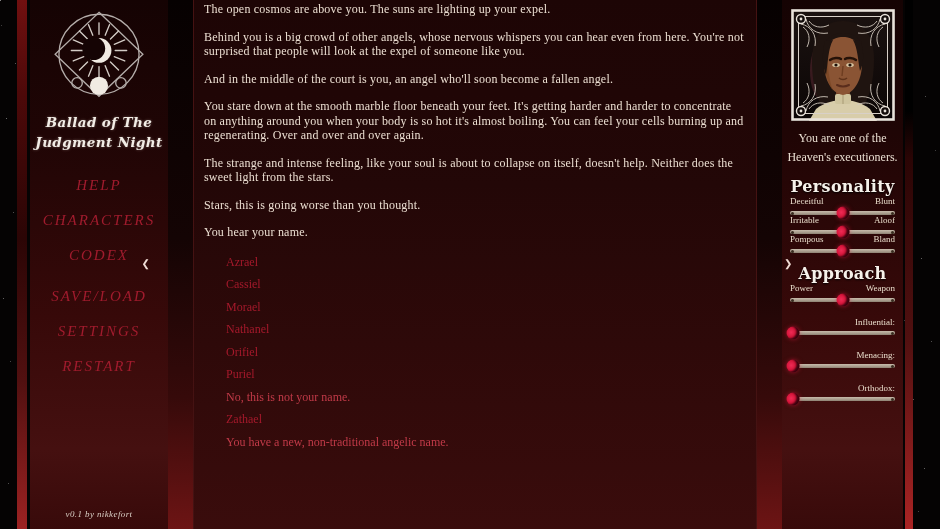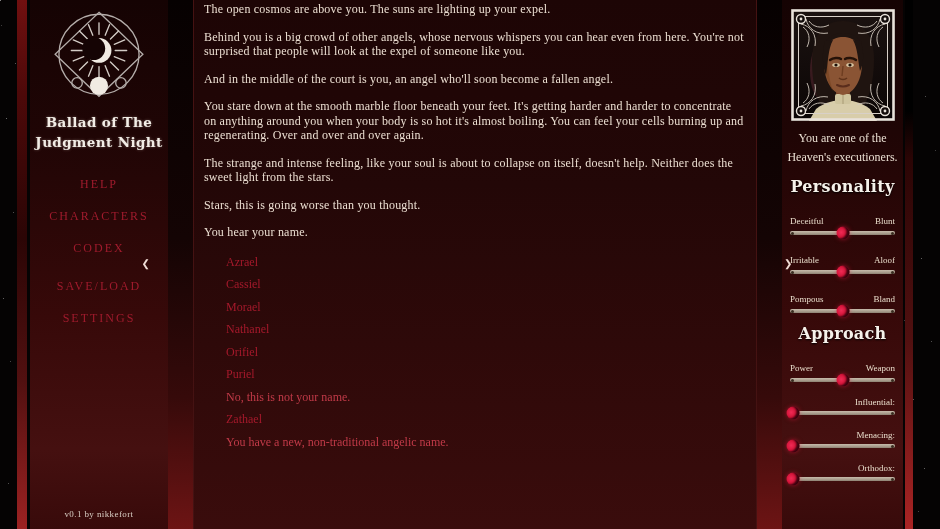--- a/index.html
+++ b/index.html
@@ -23,29 +23,29 @@
   .bar-left{position:absolute;left:17px;top:0;width:10px;height:100%;
     background:linear-gradient(180deg,#701010 0%,#4c0909 18%,#2b0505 45%,#511010 72%,#9c2222 100%);}
   .bar-right{position:absolute;left:905px;top:0;width:8px;height:100%;
     background:linear-gradient(180deg,#000 0%,#000 21%,#2b0505 30%,#511010 64%,#aa2424 100%);}
   .gap{position:absolute;top:0;width:25px;height:100%;
     background:linear-gradient(180deg,#060101 0%,#140404 45%,#360a0a 75%,#6d1414 100%);}
   .gap-left{left:168px}.gap-right{left:757px}
   
   .panel{position:absolute;top:0;height:100%;
     background:linear-gradient(180deg,#150303 0%,#1f0505 25%,#370909 60%,#451010 85%,#380a0a 100%);}
-  .panel-left{left:30px;width:138px;text-align:center;}
+  .panel-left{left:30px;width:138px;text-align:center;font-style:italic;}
   .panel-right{left:782px;width:121px;text-align:center;}
   
   .logo{margin:10px auto 0;display:block;}
   .game-title{color:#f2ede6;font-family:"DejaVu Serif",serif;font-weight:bold;
     font-size:13.5px;line-height:1.5;margin-top:2px;letter-spacing:.4px;
     text-shadow:0 0 3px rgba(255,240,230,.35);}
   .menu{margin-top:20px;}
-  .menu-item{color:#a01b2d;font-size:12px;letter-spacing:2px;line-height:1;
+  .menu-item{color:#a01b2d;font-size:15px;letter-spacing:2px;line-height:1;
     margin:0 0 10px 0;padding:5px 1px;cursor:pointer;}
   .menu-break{height:6px;}
   .panel-arrow{position:absolute;color:#f0ddd6;font-family:"DejaVu Sans",sans-serif;
     font-size:10px;cursor:pointer;line-height:1;}
   .arrow-hide{right:18px;top:259px;}
   .arrow-show{left:2px;top:259px;}
   .version{position:absolute;bottom:10px;left:0;width:100%;color:#d8cec4;font-size:9px;letter-spacing:.4px;}
   
   .main{position:absolute;left:193px;top:0;width:564px;height:100%;box-sizing:border-box;
     padding:2px 10px 0 10px;
@@ -54,21 +54,21 @@
   .main p{color:#ecdfd2;font-size:12px;line-height:14.5px;margin:0 0 13px 0;letter-spacing:.2px;}
   .choices{margin:16px 0 0 22px;}
   .choice{color:#a5192b;font-size:12px;line-height:13px;margin:0 0 9.5px 0;cursor:pointer;}
   .choice.alt{color:#c13a48;}
   
   .portrait-wrap{position:relative;width:104px;height:112px;margin:9px auto 0;}
   .portrait-wrap svg{position:absolute;left:0;top:0;}
   .caption{color:#eadfd2;font-size:12px;line-height:1.55;width:118px;margin:8px auto 0;}
   .section-heading{color:#f6f1ea;font-family:"DejaVu Serif",serif;font-weight:bold;
     font-size:16px;margin:11px 0 0 0;text-shadow:0 1px 2px #000;letter-spacing:.3px;}
-  .slider-row{width:105px;margin:20px auto 0;}
+  .slider-row{width:105px;margin:0 auto 0;}
   .slider-row.single{margin-top:15px;}
   .slider-labels{display:flex;justify-content:space-between;color:#e9ddcb;font-size:9px;margin-bottom:5px;}
   .slider-label-center{color:#e9ddcb;font-size:9px;text-align:right;margin-bottom:4px;}
   .slider-track{position:relative;height:4px;border-radius:2px;cursor:pointer;
     background:linear-gradient(180deg,#c7bbab 0%,#a89c8c 60%,#8d8172 100%);}
   .slider-track::before,.slider-track::after{content:"";position:absolute;top:.5px;width:3px;height:3px;
     border-radius:50%;background:#3a2c20;}
   .slider-track::before{left:1px}.slider-track::after{right:1px}
   .slider-thumb{position:absolute;top:50%;width:13px;height:13px;border-radius:50%;
     transform:translate(-50%,-50%);cursor:pointer;
@@ -124,20 +124,21 @@
     <div>Judgment Night</div>
   </div>
 
   <div class="menu">
     <div class="menu-item">HELP</div>
     <div class="menu-item">CHARACTERS</div>
     <div class="menu-item">CODEX</div>
     <div class="menu-break"></div>
     <div class="menu-item">SAVE/LOAD</div>
     <div class="menu-item">SETTINGS</div>
+    <div class="menu-item">RESTART</div>
   </div>
 
   <div class="panel-arrow arrow-hide">❮</div>
   <div class="version">v0.1 by nikkefort</div>
 </div>
 
 <div class="main">
   <p>The open cosmos are above you. The suns are lighting up your expel.</p>
   <p>Behind you is a big crowd of other angels, whose nervous whispers you can hear even from here. You're not surprised that people will look at the expel of someone like you.</p>
   <p>And in the middle of the court is you, an angel who'll soon become a fallen angel.</p>

